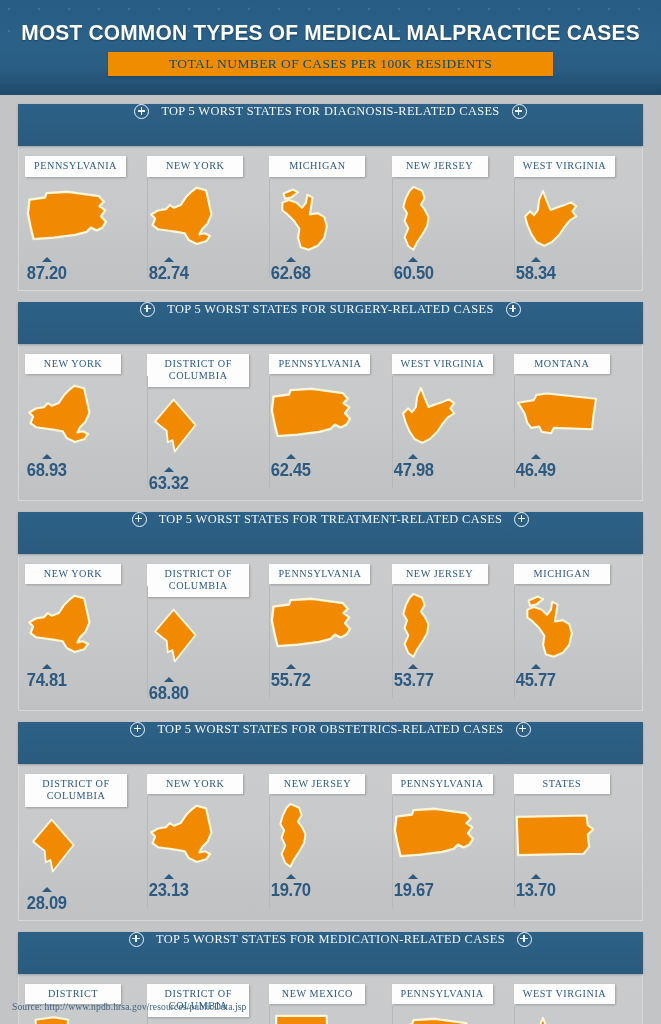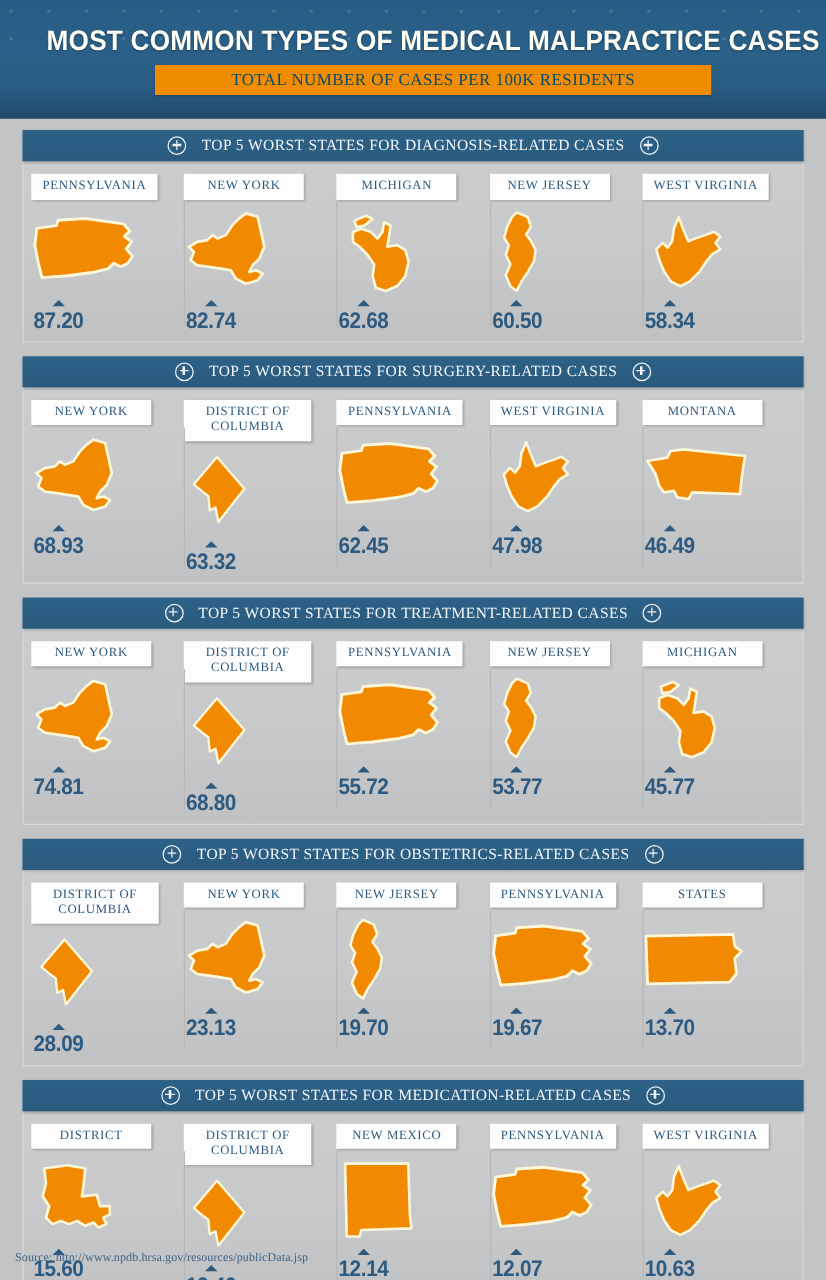--- a/index.html
+++ b/index.html
@@ -16,21 +16,21 @@
     overflow:hidden;
   }
   .stars{
     position:absolute;left:0;top:0;width:661px;height:46px;
     opacity:.13;
     background-image:
       radial-gradient(circle at 9px 9px, #ffffff 0 1.2px, transparent 1.6px),
       radial-gradient(circle at 9px 31px, #ffffff 0 1.2px, transparent 1.6px);
     background-size:30px 44px;
   }
-  .hdr-inner{position:relative;z-index:3;display:flex;align-items:center;height:95px;}
+  .hdr-inner{position:relative;z-index:3;display:flex;align-items:center;justify-content:center;height:95px;}
   .hdr-center{margin:0 14px;display:flex;flex-direction:column;align-items:center;}
   .hdr-title{
     font-family:"Liberation Sans", sans-serif;
     font-weight:bold;font-size:22.5px;letter-spacing:.2px;color:#fdfdf5;
     transform:scaleX(.93);transform-origin:center;white-space:nowrap;
     text-shadow:0 1px 2px rgba(0,0,0,.35);
   }
   .hdr-sub{
     margin-top:6px;background:#f08c00;color:#0c4a6e;
     width:445px;height:24px;line-height:24px;text-align:center;
@@ -42,23 +42,23 @@
   .panel{
     position:relative;
     background:linear-gradient(180deg,#cccdcf 0%,#c8c9cb 55%,#c0c1c3 100%);
     border:1px solid #d6d7d9;
     margin-bottom:11px;
     padding:0 0 6px 0;
   }
   .sec-bar{
     position:relative;left:0;top:-1px;
     margin:0 -1px 0 -1px;
-    height:25px;background:#265party;
+    height:42px;background:#265party;
     background:linear-gradient(180deg,#2d6187 0%,#2a5b7e 100%);
-    display:flex;align-items:center;justify-content:center;gap:12px;
+    display:flex;justify-content:center;gap:12px;
     box-shadow:0 1px 2px rgba(0,0,0,.22);
   }
   .sec-title{
     color:#f2f6f9;font-size:12.4px;letter-spacing:.35px;white-space:nowrap;
   }
   .plus-sm{
     width:13px;height:13px;border-radius:50%;border:1.3px solid #eef4f8;
     position:relative;flex:0 0 auto;
   }
   .plus-sm:before{content:"";position:absolute;left:2.3px;top:5.2px;width:7.4px;height:1.6px;background:#eef4f8;}

